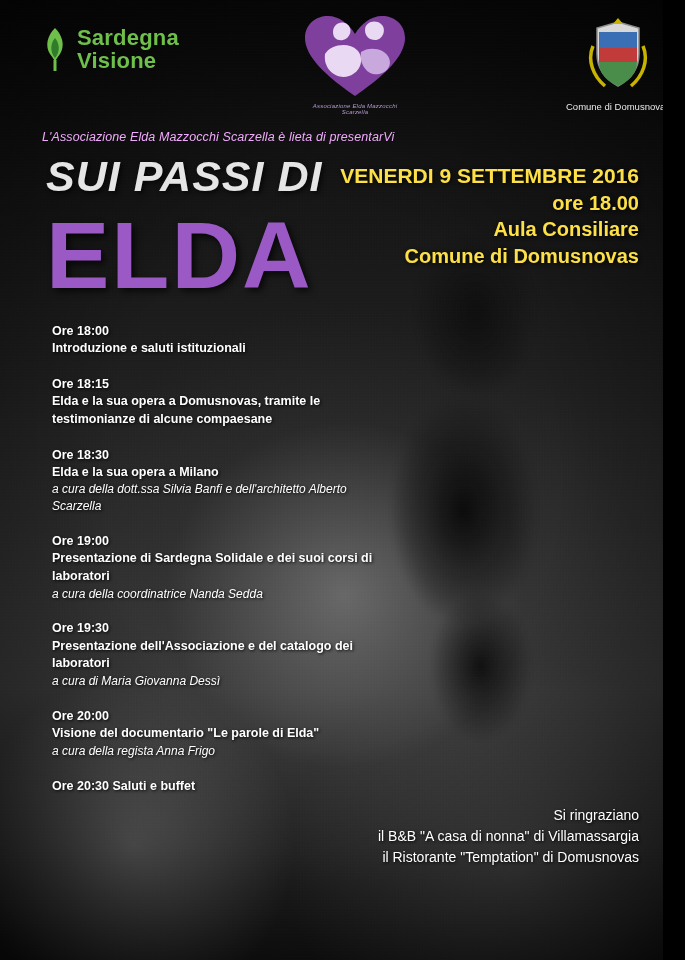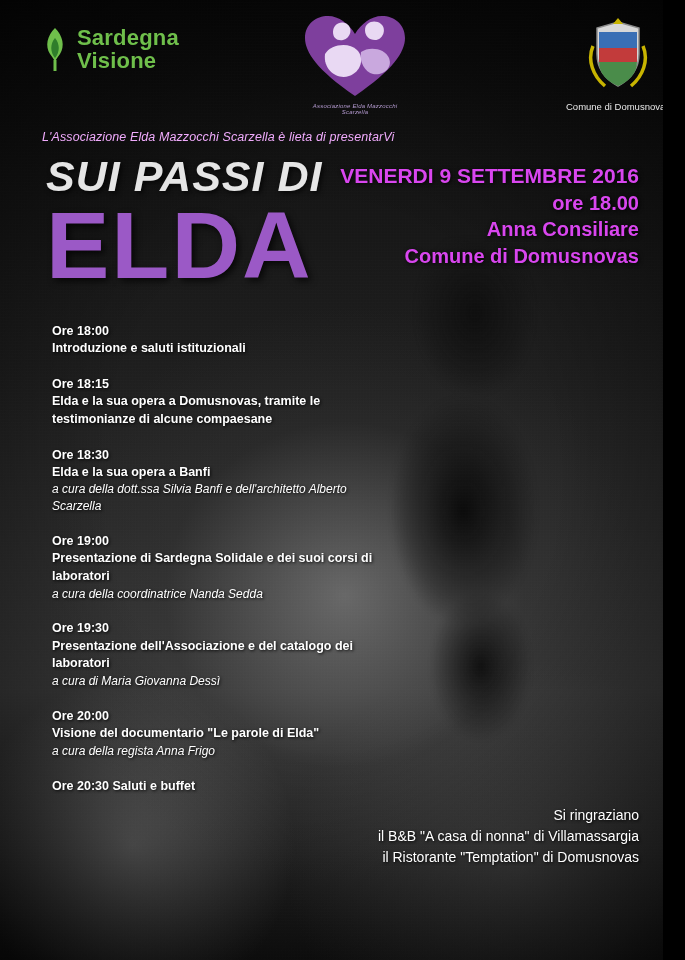--- a/index.html
+++ b/index.html
@@ -141,31 +141,31 @@
     letter-spacing: 1px;
     line-height: 1;
     text-shadow: 2px 2px 5px rgba(0,0,0,0.75);
   }
   .title-2 {
     color: #9b59c6;
     font-size: 95px;
     font-weight: bold;
     letter-spacing: 2px;
     line-height: 0.96;
-    margin-top: 2px;
+    margin-top: 12px;
     text-shadow: 3px 3px 7px rgba(0,0,0,0.75);
   }
 
   
   .event-details {
     position: absolute;
     right: 24px;
     top: 162px;
     text-align: right;
-    color: #d946ef;
+    color: #fde047;
     text-shadow: 1px 1px 4px rgba(0,0,0,0.9);
   }
   .event-details .ed-line {
     font-size: 20px;
     font-weight: bold;
     line-height: 1.32;
     white-space: nowrap;
   }
   .event-details .ed-line.big {
     font-size: 21px;
@@ -271,36 +271,36 @@
     <div class="intro-line">L'Associazione Elda Mazzocchi Scarzella è lieta di presentarVi</div>
 
     <div class="title-block">
       <div class="title-1">SUI PASSI DI</div>
       <div class="title-2">ELDA</div>
     </div>
 
     <div class="event-details">
       <div class="ed-line big">VENERDI 9 SETTEMBRE 2016</div>
       <div class="ed-line">ore 18.00</div>
-      <div class="ed-line">Anna Consiliare</div>
+      <div class="ed-line">Aula Consiliare</div>
       <div class="ed-line">Comune di Domusnovas</div>
     </div>
 
     <div class="programme">
       <div class="prog-item">
         <div class="prog-time">Ore 18:00</div>
         <div class="prog-title">Introduzione e saluti istituzionali</div>
       </div>
       <div class="prog-item">
         <div class="prog-time">Ore 18:15</div>
         <div class="prog-title">Elda e la sua opera a Domusnovas, tramite le testimonianze  di alcune compaesane</div>
       </div>
       <div class="prog-item">
         <div class="prog-time">Ore 18:30</div>
-        <div class="prog-title">Elda e la sua opera a Banfi</div>
+        <div class="prog-title">Elda e la sua opera a Milano</div>
         <div class="prog-sub">a cura della dott.ssa Silvia Banfi e dell'architetto Alberto Scarzella</div>
       </div>
       <div class="prog-item">
         <div class="prog-time">Ore 19:00</div>
         <div class="prog-title">Presentazione di Sardegna Solidale e dei suoi corsi di laboratori</div>
         <div class="prog-sub">a cura della coordinatrice Nanda Sedda</div>
       </div>
       <div class="prog-item">
         <div class="prog-time">Ore 19:30</div>
         <div class="prog-title">Presentazione dell'Associazione e del catalogo dei laboratori</div>

